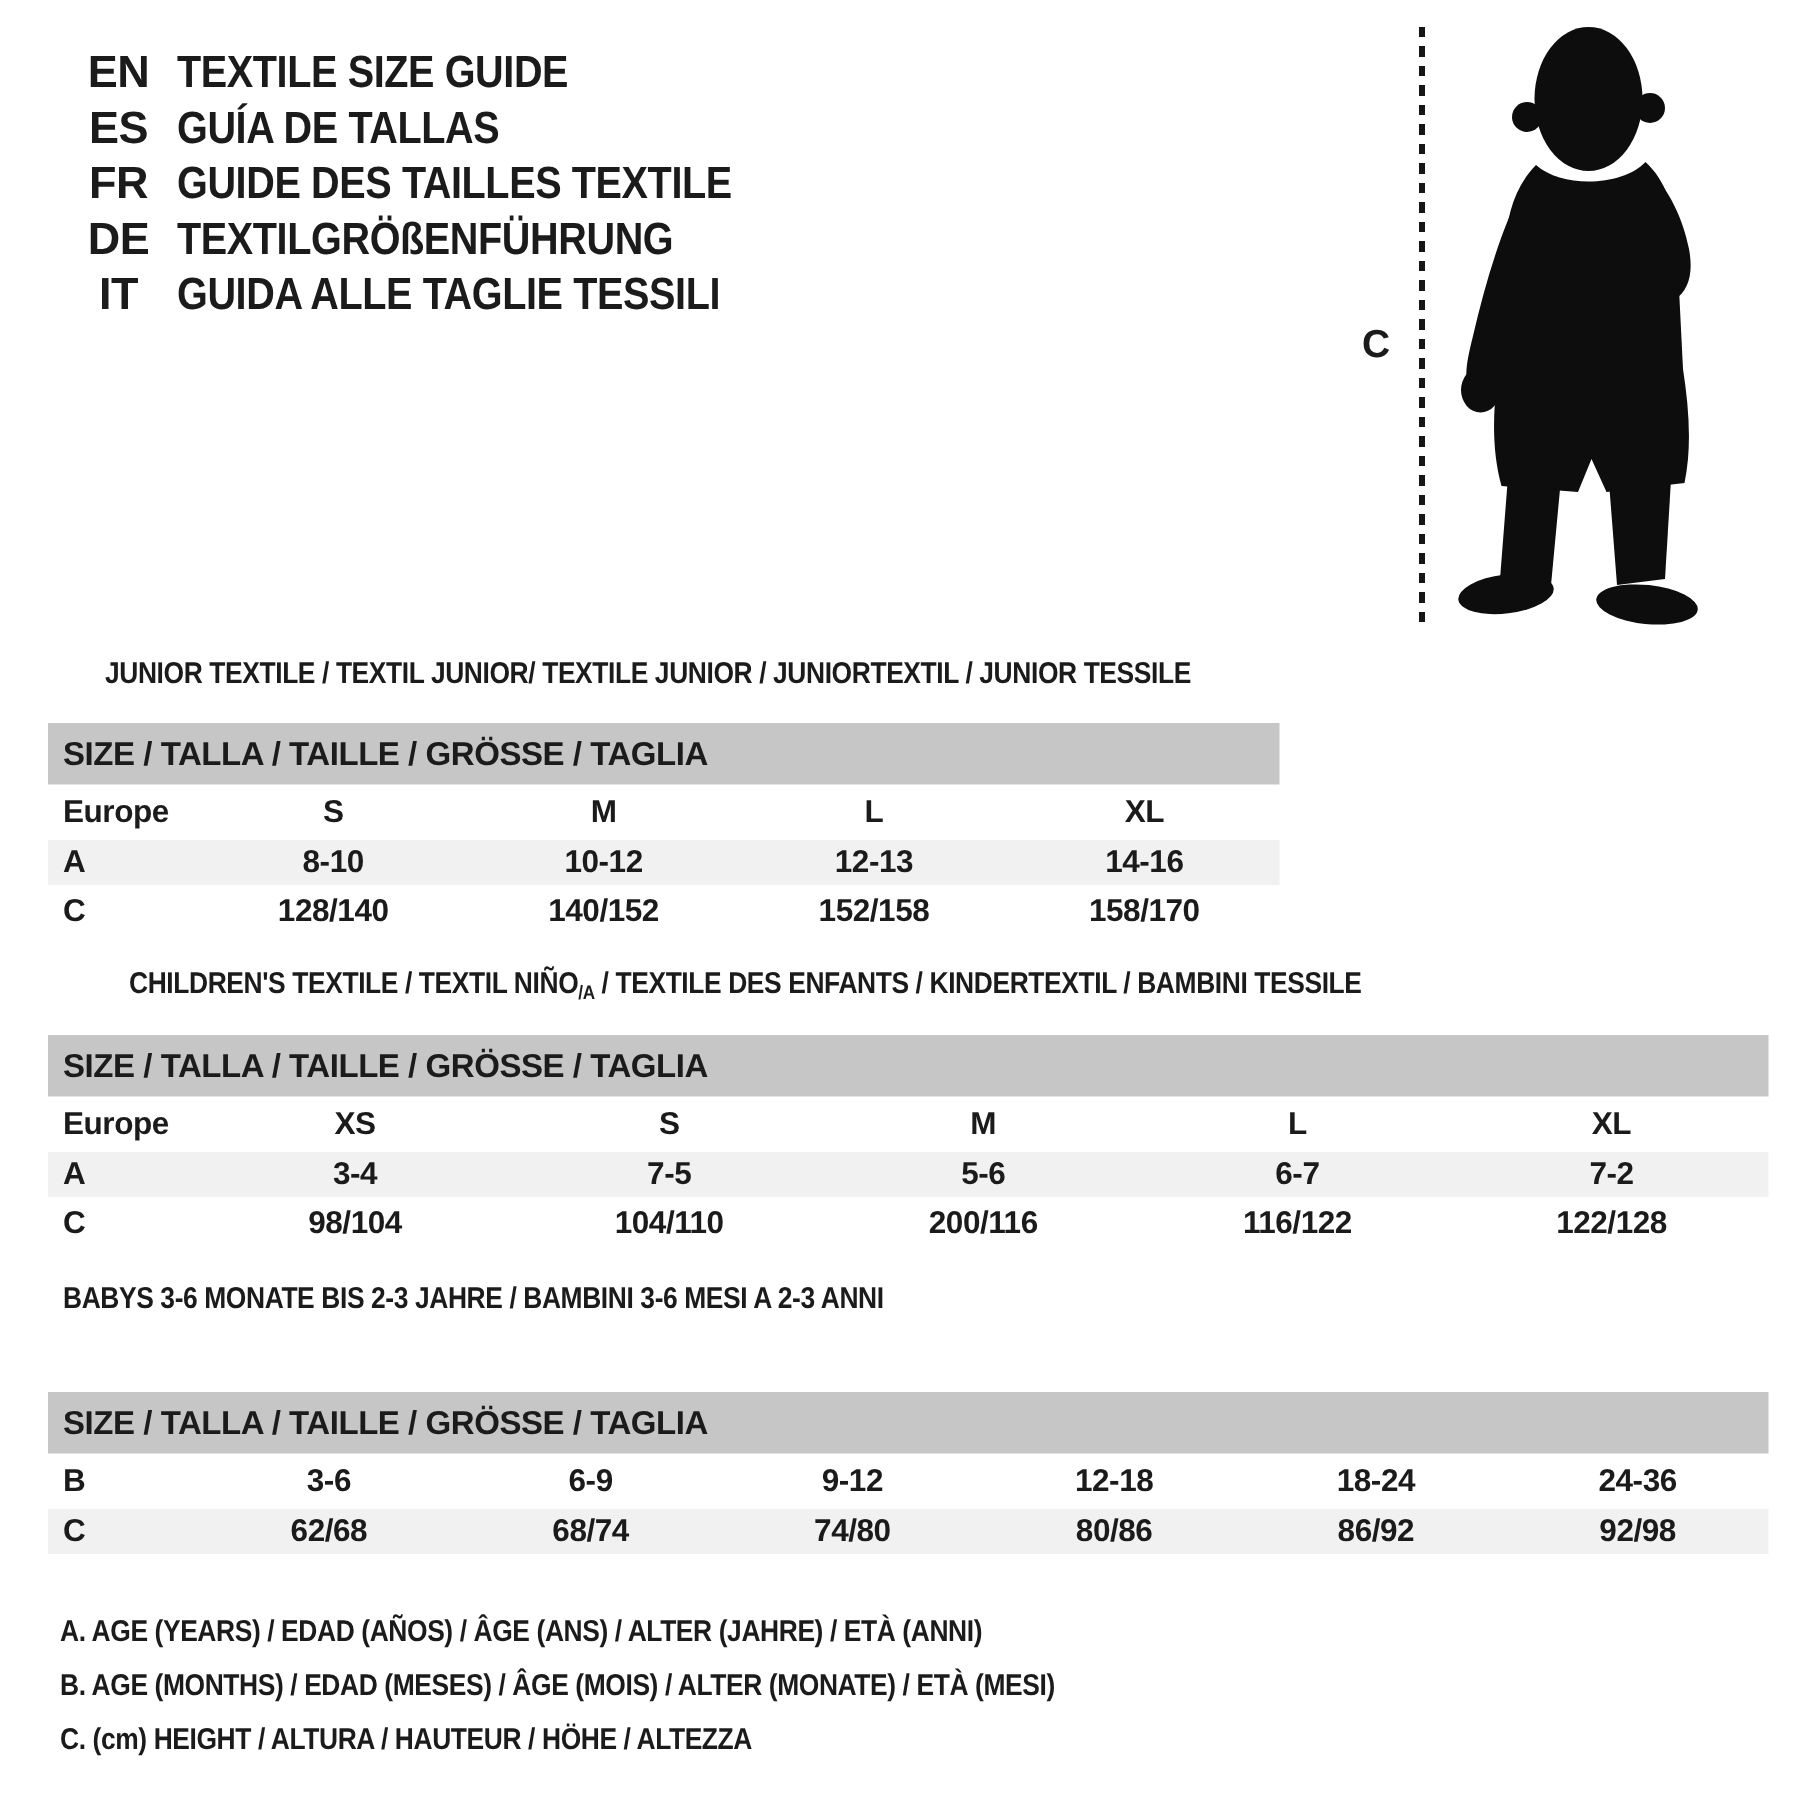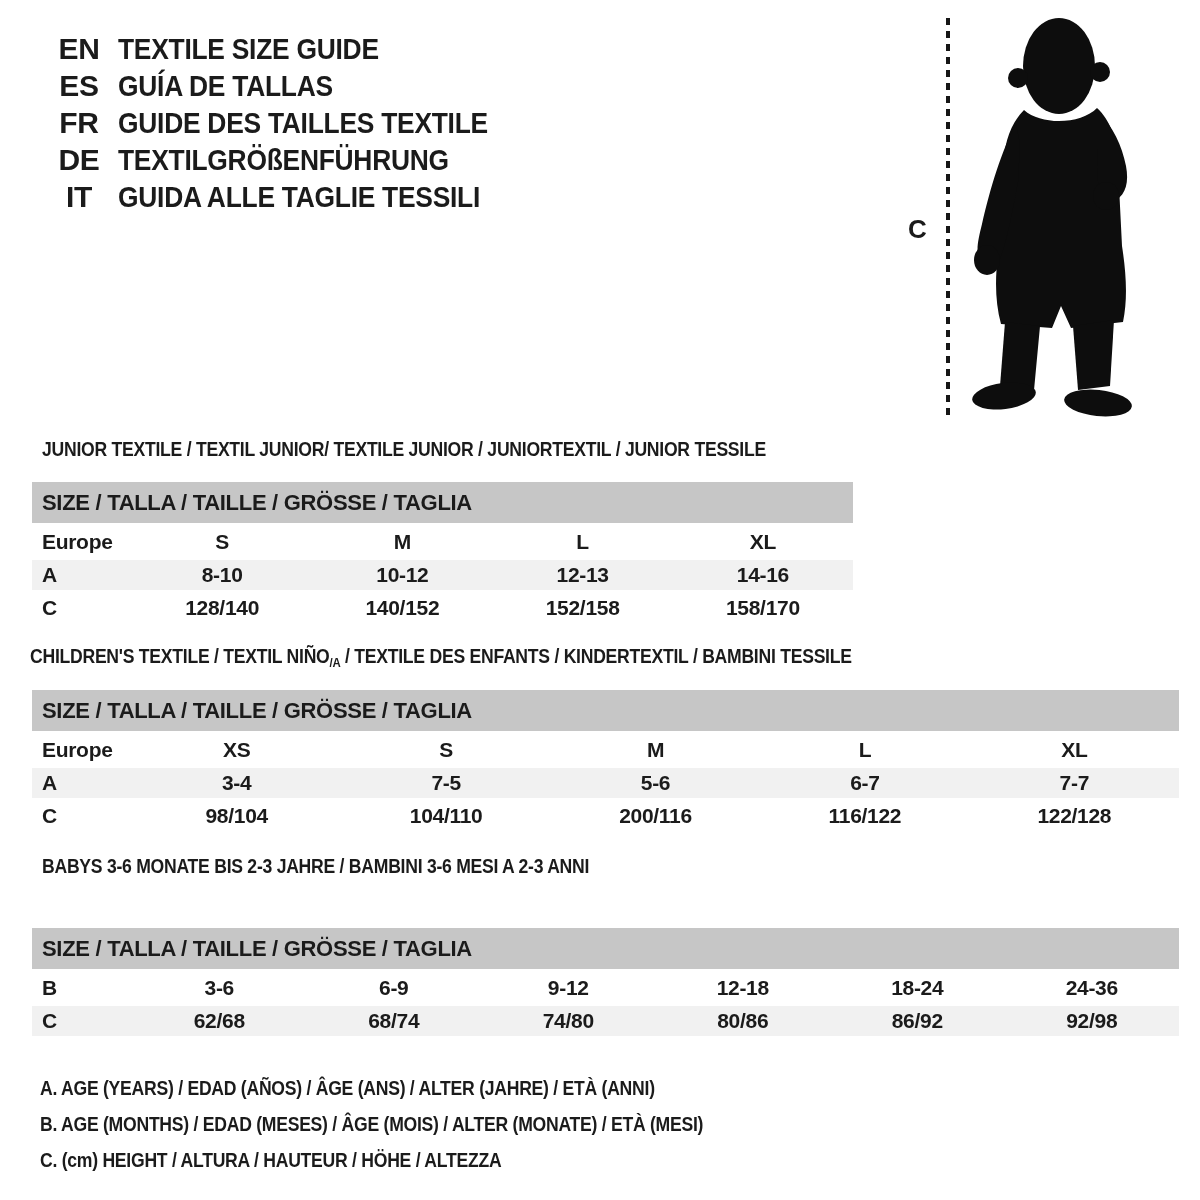--- a/index.html
+++ b/index.html
@@ -16,21 +16,21 @@
   .langs{left:40px;top:30px;font-size:30px;font-weight:bold;text-align:center;}
   .lang-row{display:flex;height:37px;align-items:center;}
   .lang-code{width:78px;}
 
   
   .dash-line{left:946px;top:18px;width:4px;height:398px;
     background:repeating-linear-gradient(to bottom,#161616 0 7px,transparent 7px 13px);}
   .c-label{left:908px;top:214px;font-size:26px;font-weight:bold;}
 
   
-  .sec-title{font-size:20px;font-weight:bold;line-height:24px;white-space:nowrap;}
+  .sec-title{font-size:20px;font-weight:bold;line-height:24px;white-space:nowrap;margin-left:28px;}
   .sub-a{font-size:13px;position:relative;top:4px;}
 
   
   .tbl{position:absolute;}
   .bar{height:41px;background:#c6c6c6;display:flex;align-items:center;
        padding-left:10px;font-size:22px;font-weight:bold;margin-bottom:4px;box-sizing:border-box;}
   .trow{display:flex;height:30px;align-items:center;font-size:21px;font-weight:bold;}
   .trow + .trow{margin-top:3px;}
   .trow .lbl{width:100px;padding-left:10px;box-sizing:border-box;}
   .trow .val{flex:1;text-align:center;}
@@ -109,42 +109,42 @@
   </div>
   <div class="trow">
     <div class="lbl">C</div>
     <div class="val">128/140</div>
     <div class="val">140/152</div>
     <div class="val">152/158</div>
     <div class="val">158/170</div>
   </div>
 </div>
 
-<div class="abs sec-title" style="left:30px;top:644px;text-align:right;">
+<div class="abs sec-title" style="left:58px;top:644px;text-align:right;">
   <span class="sqz"><span>CHILDREN'S TEXTILE / TEXTIL NIÑO</span><span class="sub-a">/A</span><span> / TEXTILE DES ENFANTS / KINDERTEXTIL / BAMBINI TESSILE</span></span>
 </div>
 <div class="tbl" style="left:32px;top:690px;width:1147px;">
   <div class="bar">
     <span>SIZE / TALLA / TAILLE / GRÖSSE / TAGLIA</span>
   </div>
   <div class="trow">
     <div class="lbl">Europe</div>
     <div class="val">XS</div>
     <div class="val">S</div>
     <div class="val">M</div>
     <div class="val">L</div>
     <div class="val">XL</div>
   </div>
   <div class="trow shaded">
     <div class="lbl">A</div>
     <div class="val">3-4</div>
     <div class="val">7-5</div>
     <div class="val">5-6</div>
     <div class="val">6-7</div>
-    <div class="val">7-7</div>
+    <div class="val">7-2</div>
   </div>
   <div class="trow">
     <div class="lbl">C</div>
     <div class="val">98/104</div>
     <div class="val">104/110</div>
     <div class="val">200/116</div>
     <div class="val">116/122</div>
     <div class="val">122/128</div>
   </div>
 </div>

